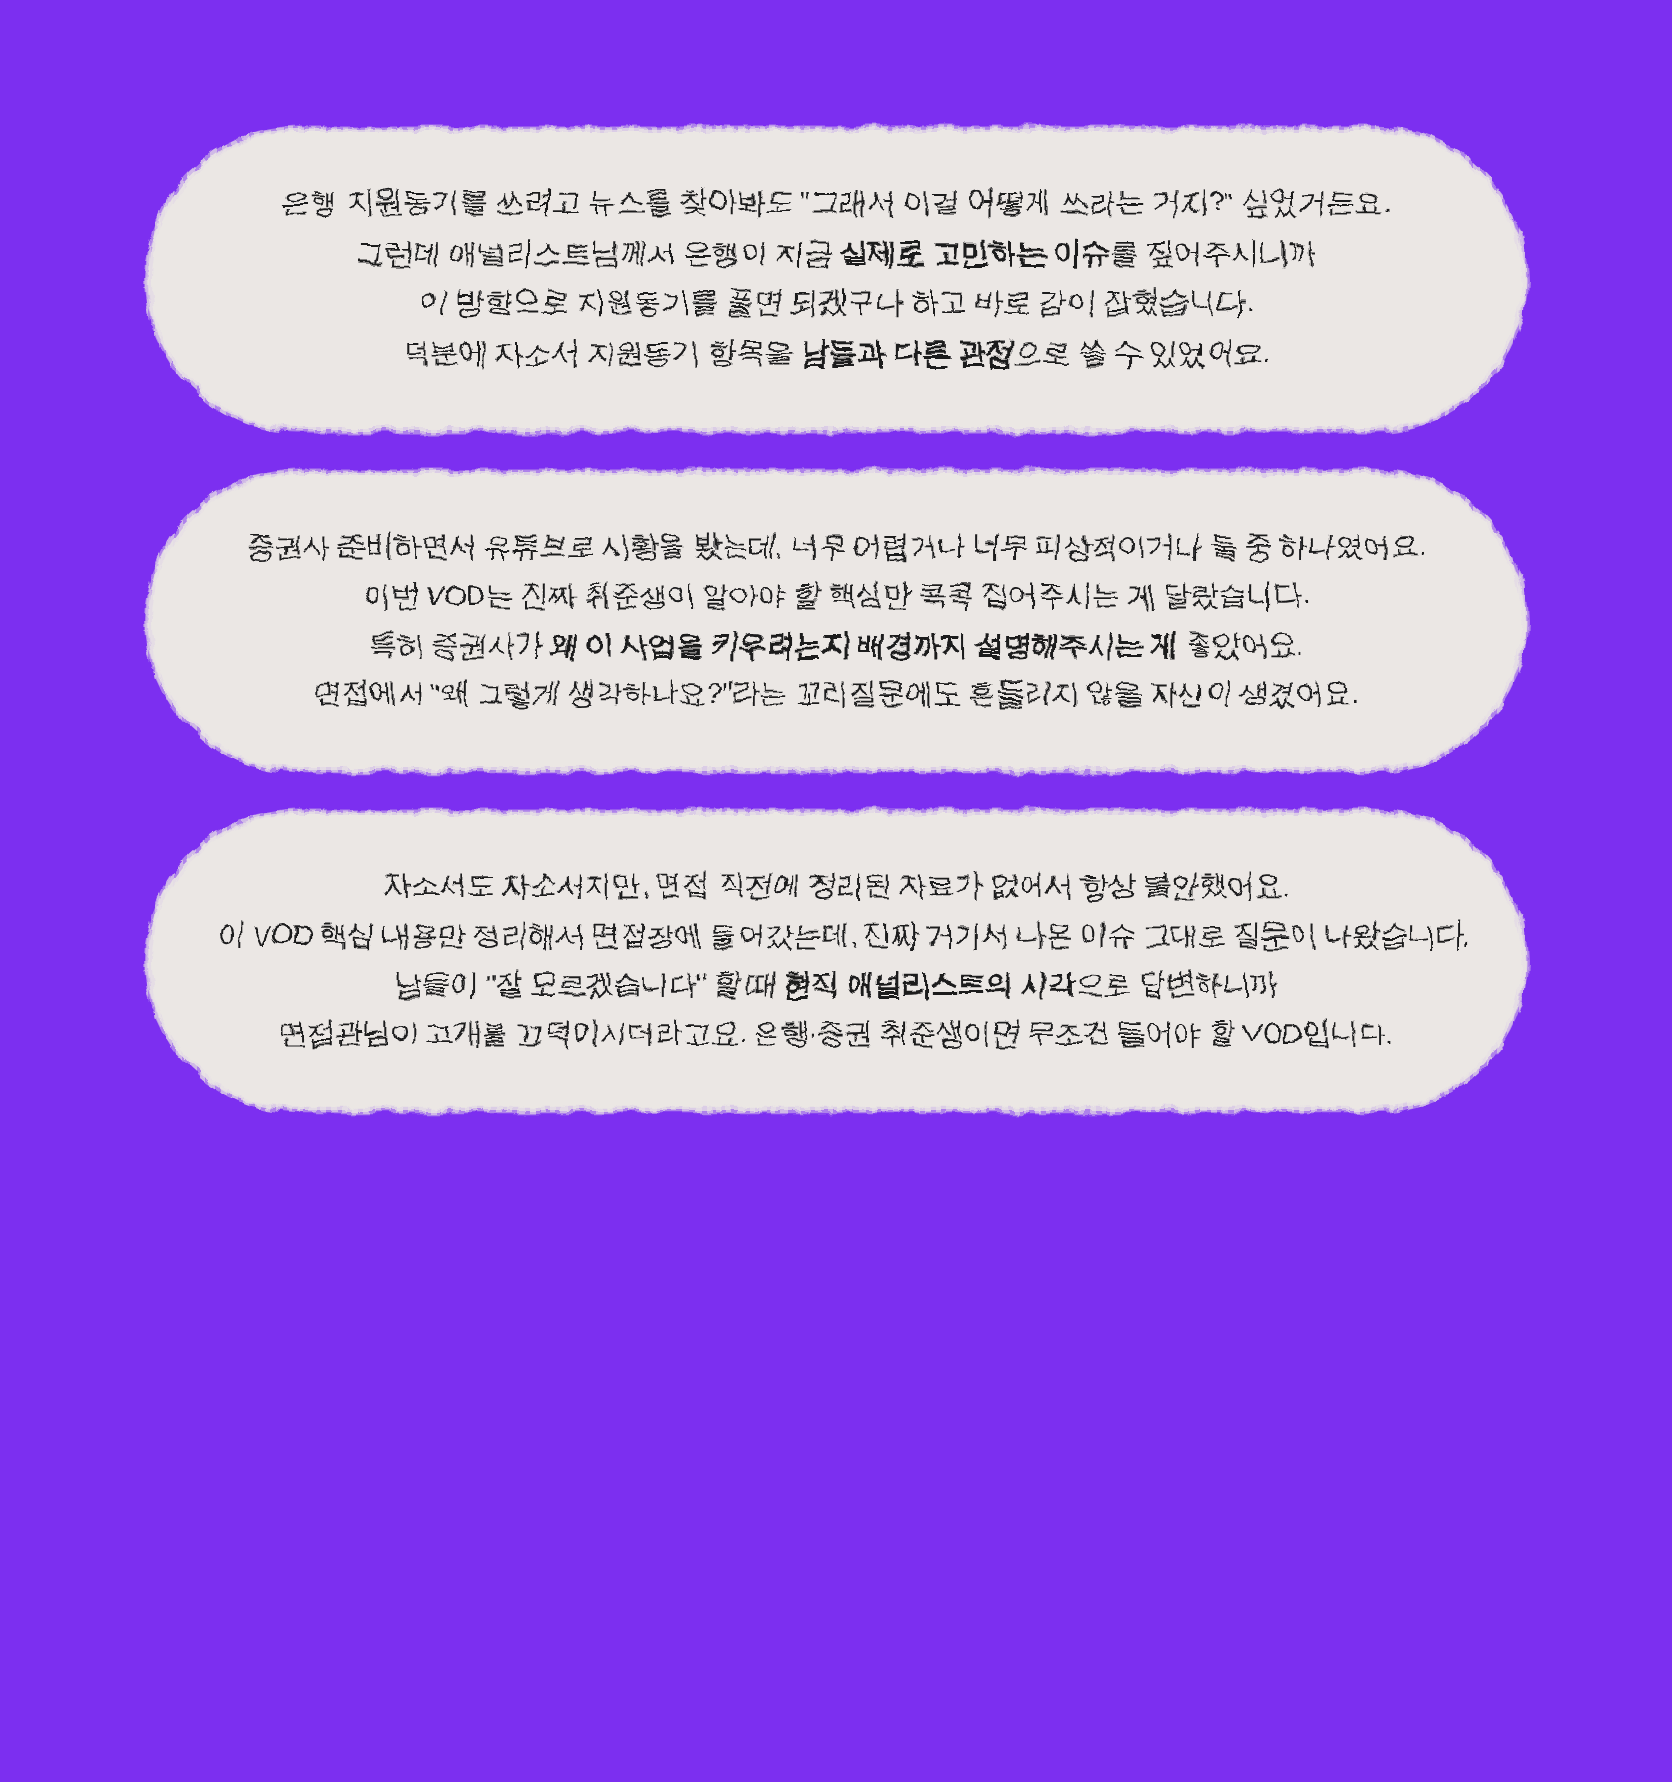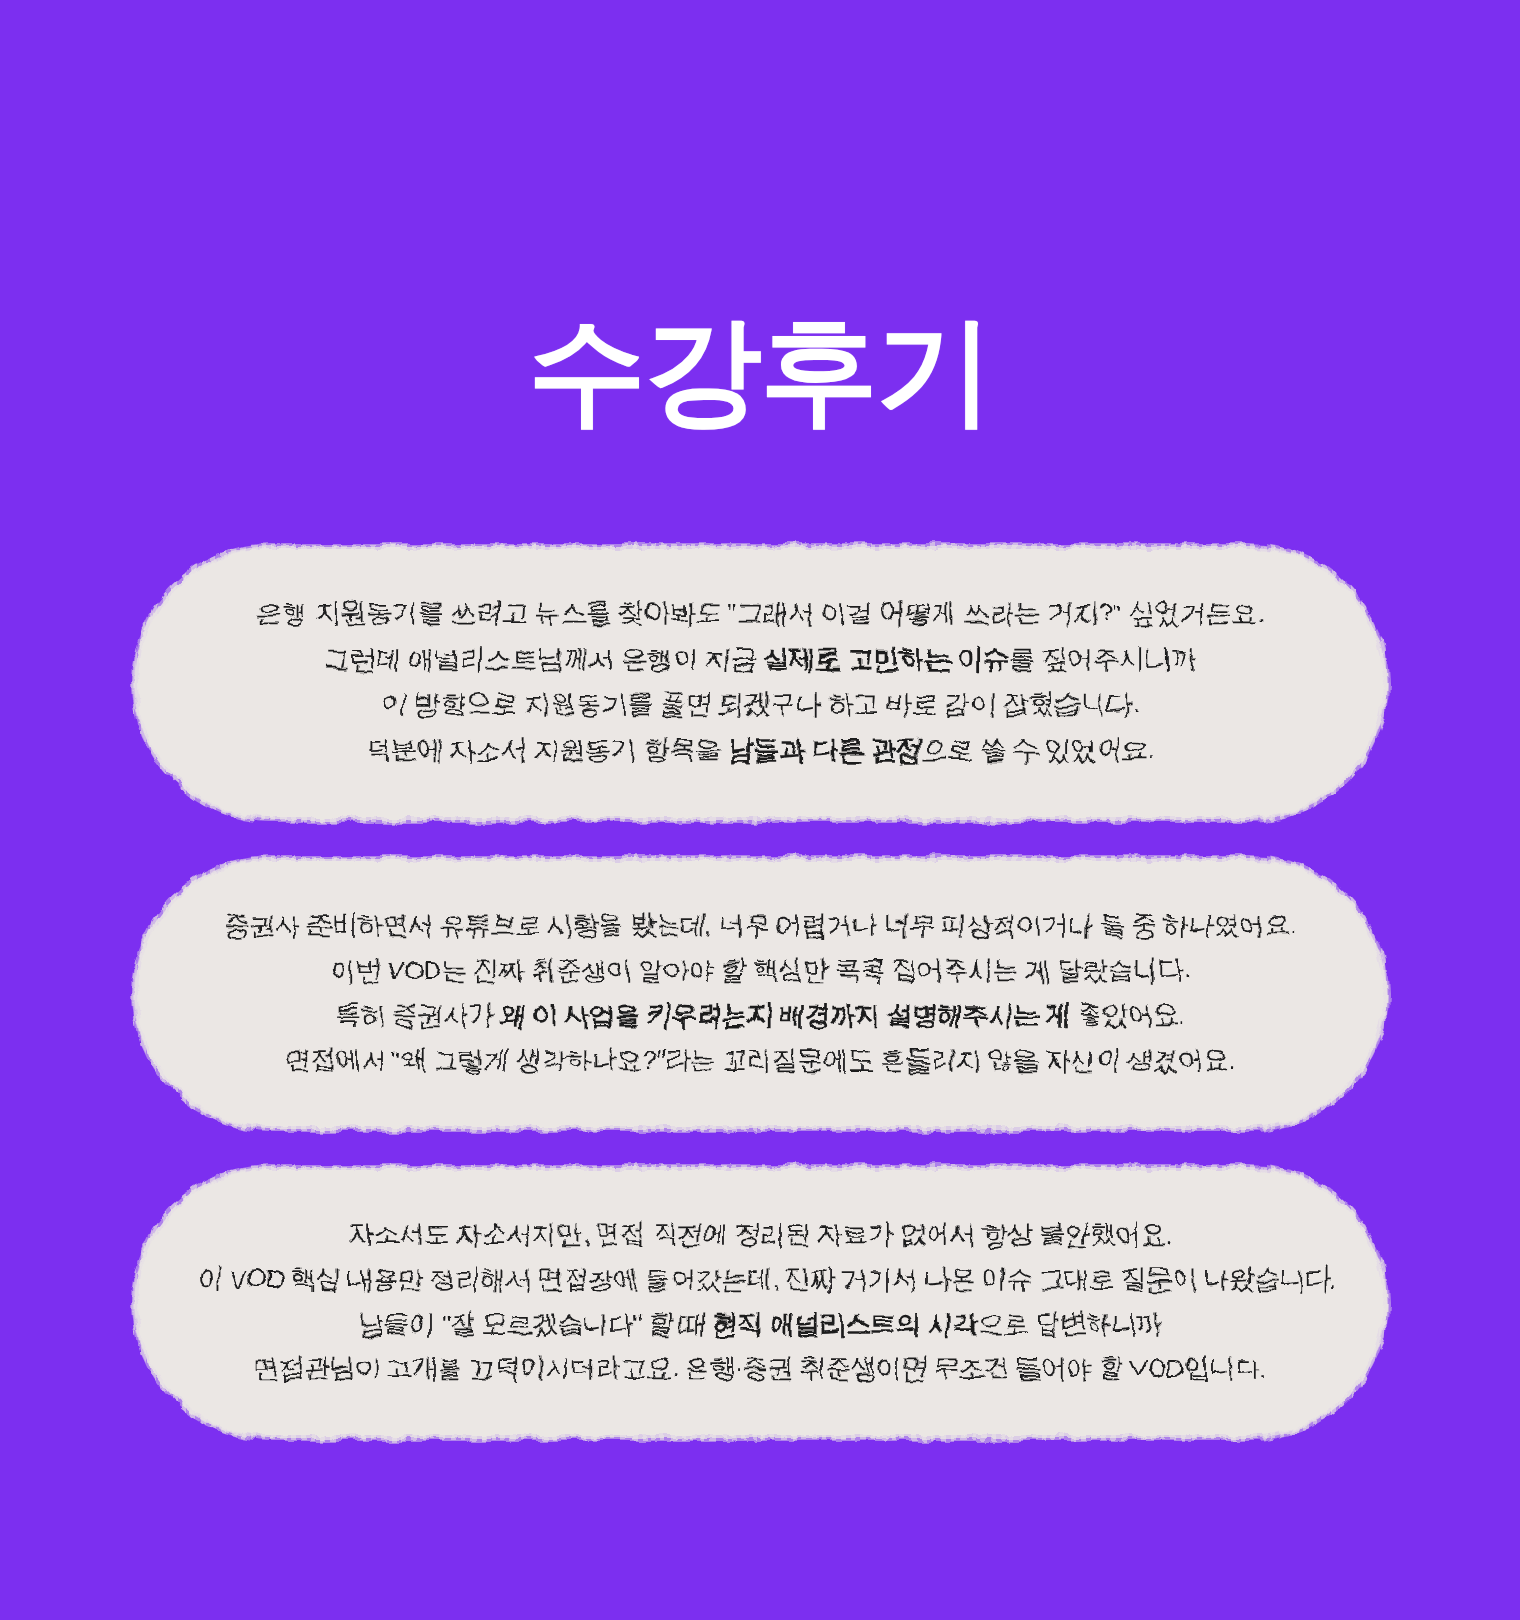--- a/index.html
+++ b/index.html
@@ -85,21 +85,20 @@
 <body style="background: rgb(124, 47, 240);">
 
 <svg width="0" height="0" style="position:absolute">
   <filter id="rough">
     <feTurbulence type="fractalNoise" baseFrequency="0.045" numOctaves="4" seed="7" result="noise"></feTurbulence>
     <feDisplacementMap in="SourceGraphic" in2="noise" scale="9" xChannelSelector="R" yChannelSelector="G"></feDisplacementMap>
   </filter>
 </svg>
 
 <div class="page" style="background: rgb(124, 47, 240);">
-  <h1 class="title" style="color: rgb(255, 255, 255);">수강후기</h1>
   <div class="cards">
       <div class="card card--1" style="background: rgb(235, 231, 228); color: rgb(29, 29, 31);">
         <div class="card-line"><span>은행 지원동기를 쓰려고 뉴스를 찾아봐도 "그래서 이걸 어떻게 쓰라는 거지?" 싶었거든요.</span></div>
         <div class="card-line"><span>그런데 애널리스트님께서 은행이 지금 </span><b>실제로 고민하는 이슈</b><span>를 짚어주시니까</span></div>
         <div class="card-line"><span>이 방향으로 지원동기를 풀면 되겠구나 하고 바로 감이 잡혔습니다.</span></div>
         <div class="card-line"><span>덕분에 자소서 지원동기 항목을 </span><b>남들과 다른 관점</b><span>으로 쓸 수 있었어요.</span></div>
       </div>
       <div class="card card--2" style="background: rgb(235, 231, 228); color: rgb(29, 29, 31);">
         <div class="card-line"><span>증권사 준비하면서 유튜브로 시황을 봤는데, 너무 어렵거나 너무 피상적이거나 둘 중 하나였어요.</span></div>
         <div class="card-line"><span>이번 VOD는 진짜 취준생이 알아야 할 핵심만 콕콕 집어주시는 게 달랐습니다.</span></div>

